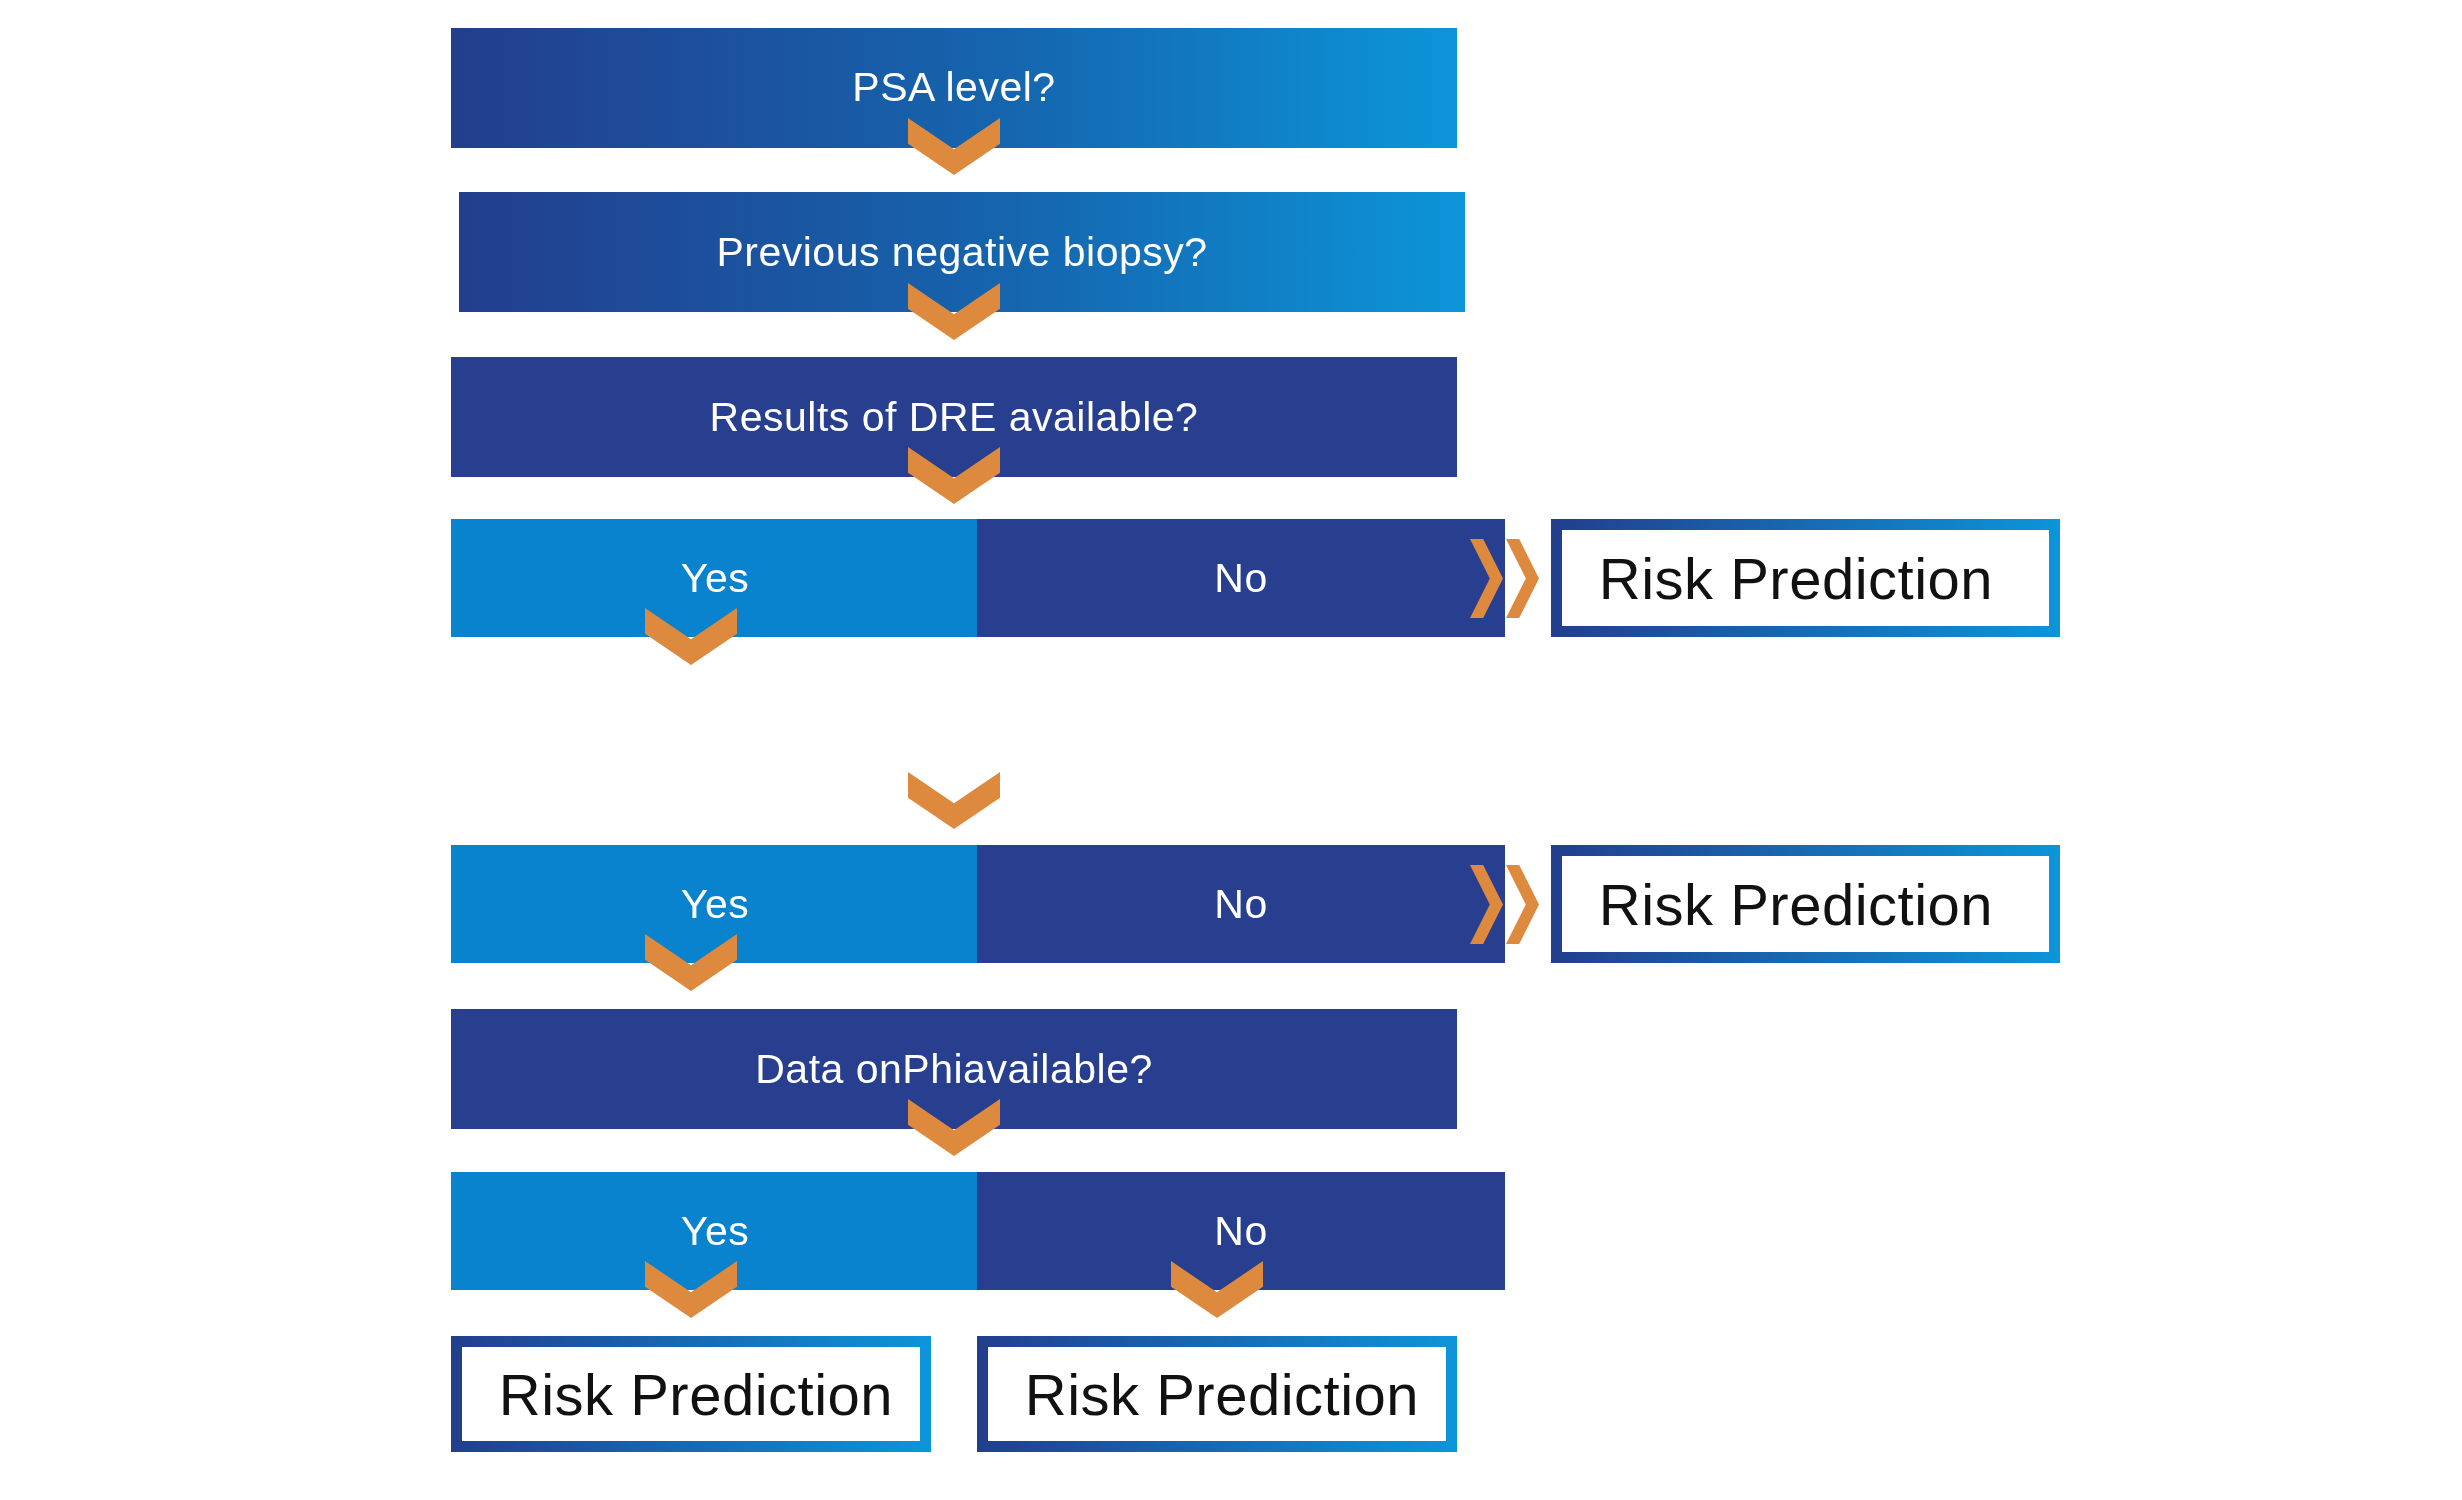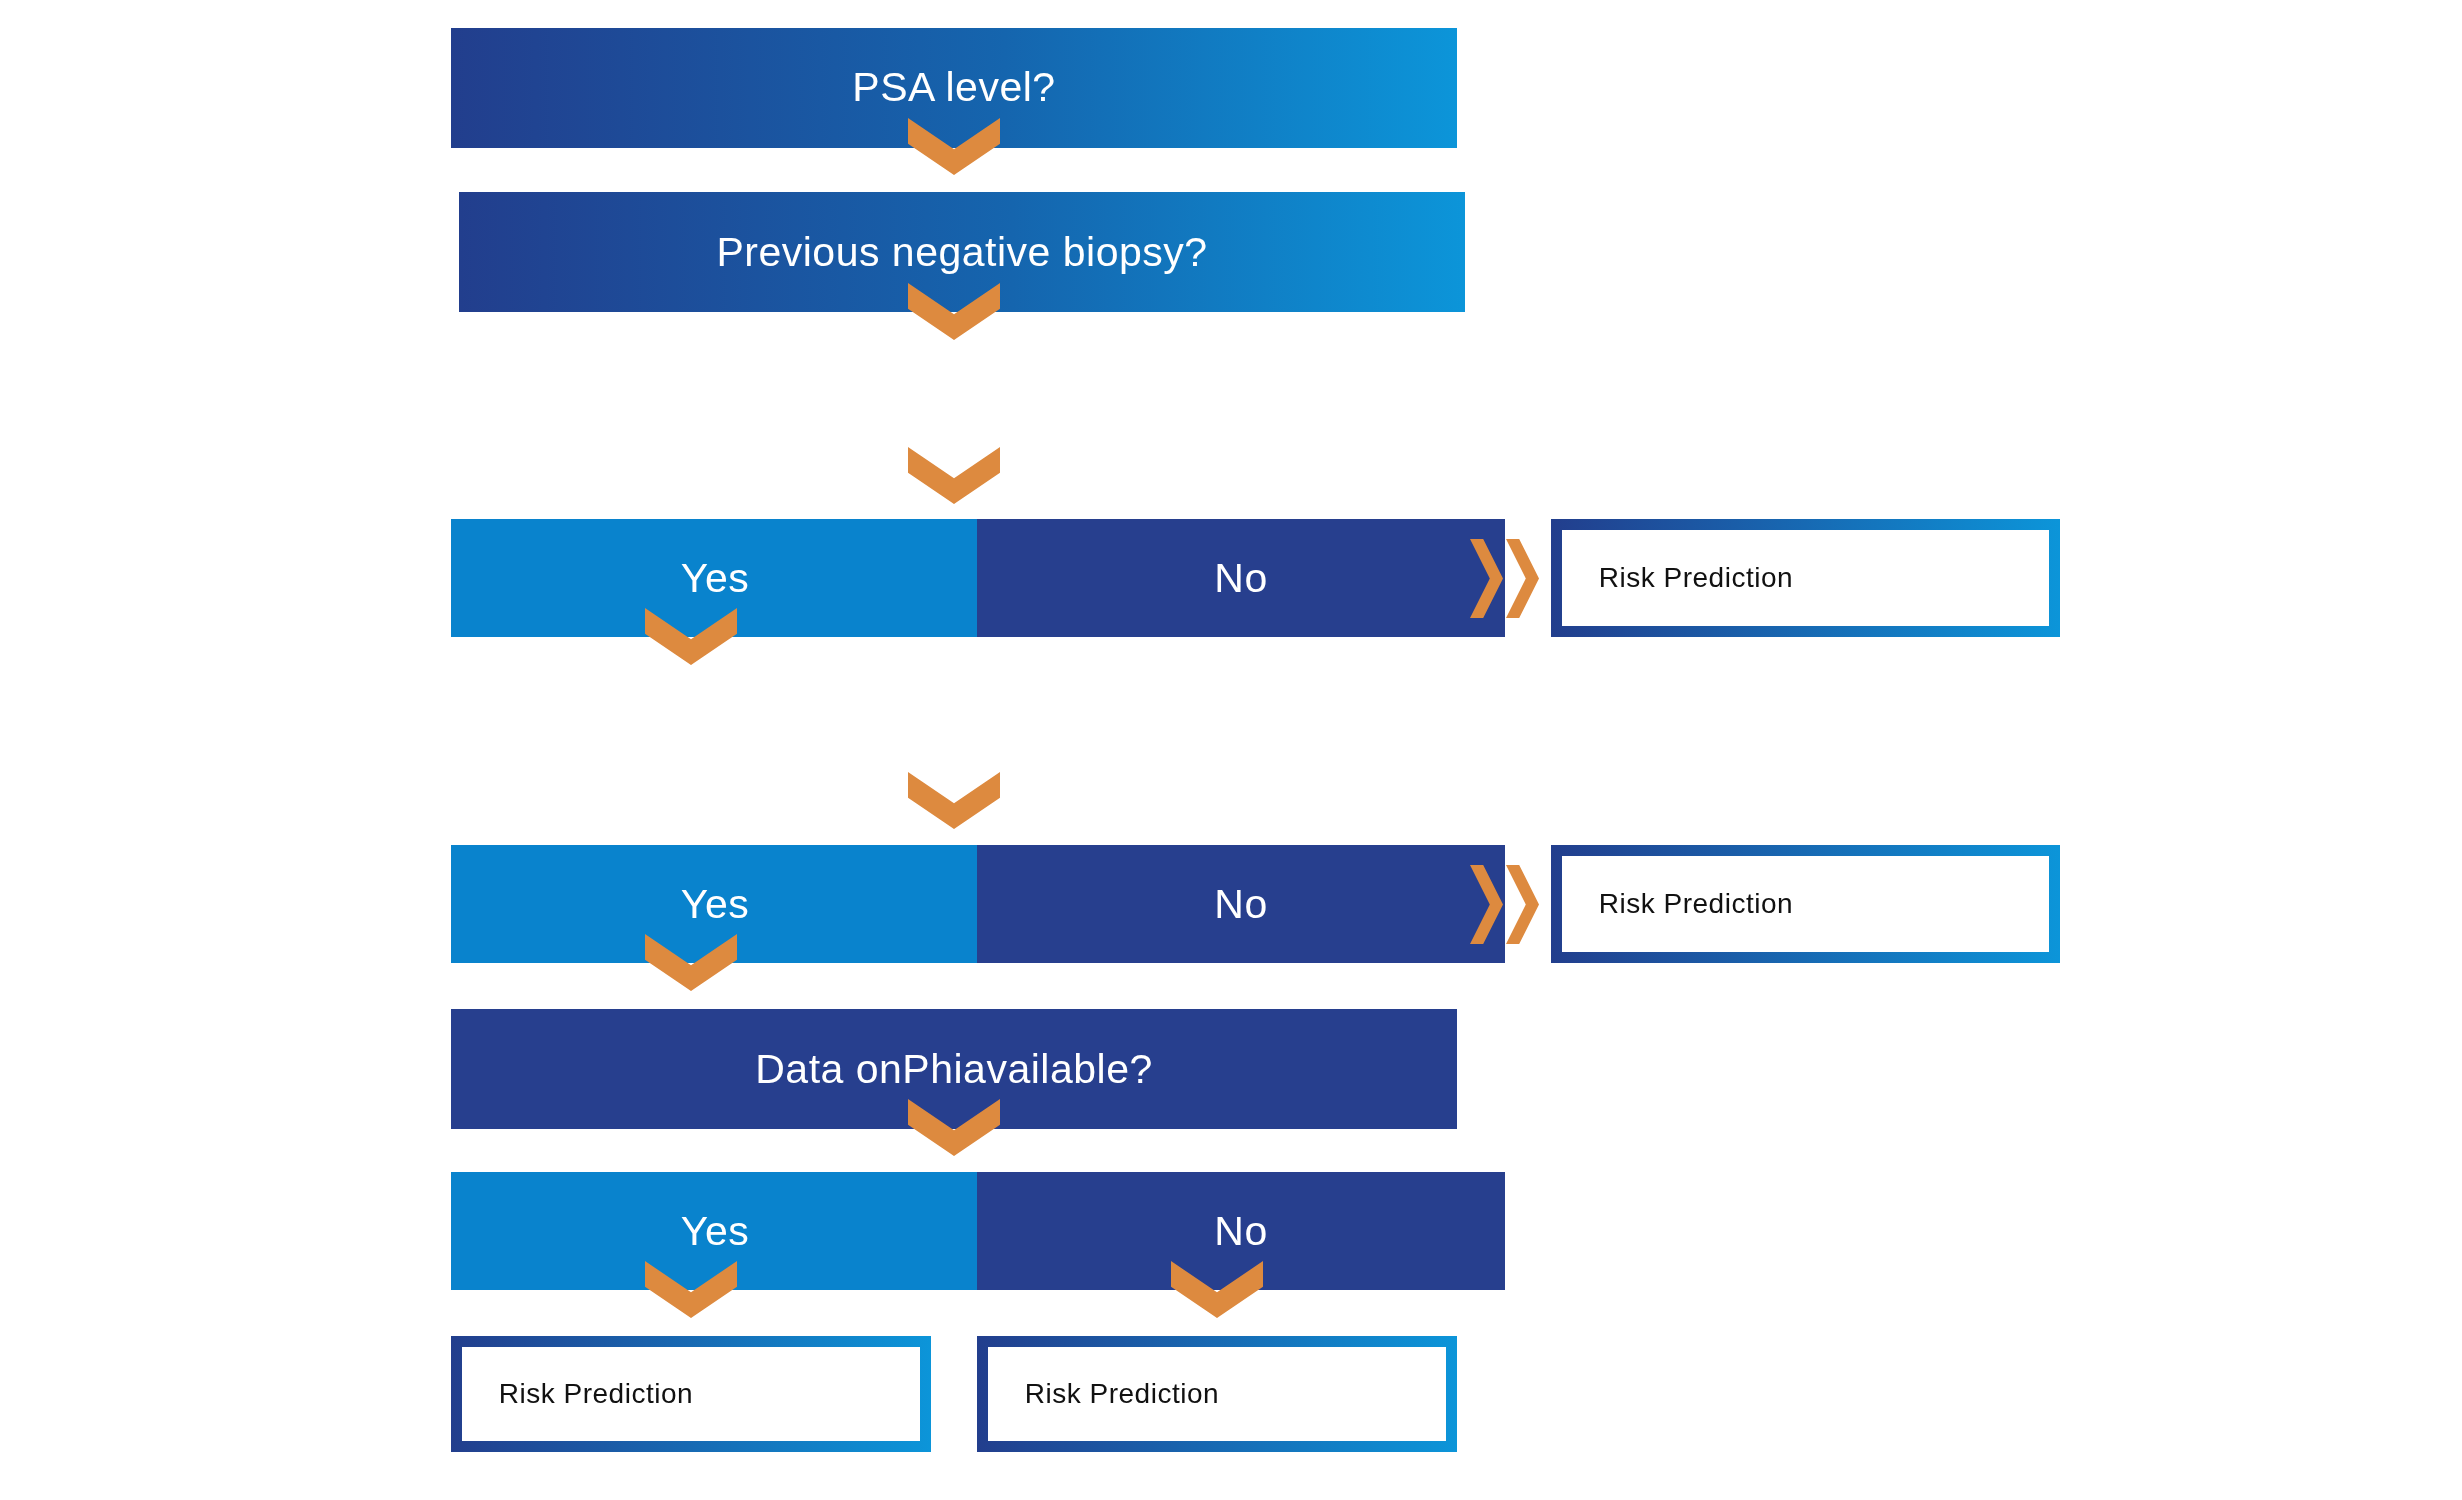--- a/index.html
+++ b/index.html
@@ -60,41 +60,44 @@
   }
   .risk-inner {
     width: 100%;
     height: 100%;
     background: #ffffff;
     display: flex;
     align-items: center;
     padding-left: 37px;
     box-sizing: border-box;
     color: #111111;
-    font-size: 28px;
+    font-size: 58px;
     letter-spacing: 0.5px;
     white-space: nowrap;
   }
   .italic { }
 </style>
 </head>
 <body>
 
 <div class="canvas">
 
   <div class="bar bar-full grad" style="top:27.6px;">
     <span>PSA level?</span>
   </div>
   <div class="chev-down" style="left:908px; top:118px;"></div>
 
   <div class="bar bar-full grad" style="top:192px;margin-left:8px;">
     <span>Previous negative biopsy?</span>
   </div>
   <div class="chev-down" style="left:908px; top:283px;"></div>
 
+  <div class="bar bar-full navy" style="top:357px;">
+    <span>Results of DRE available?</span>
+  </div>
   <div class="chev-down" style="left:908px; top:447px;"></div>
 
   <div class="bar bar-half lightblue" style="left:451px; top:519px;">
     <span>Yes</span>
   </div>
   <div class="bar bar-half navy" style="left:977px; top:519px;">
     <span>No</span>
   </div>
   <div class="dbl-chev" style="left:1470px; top:539px;">
     <div class="band"></div>

